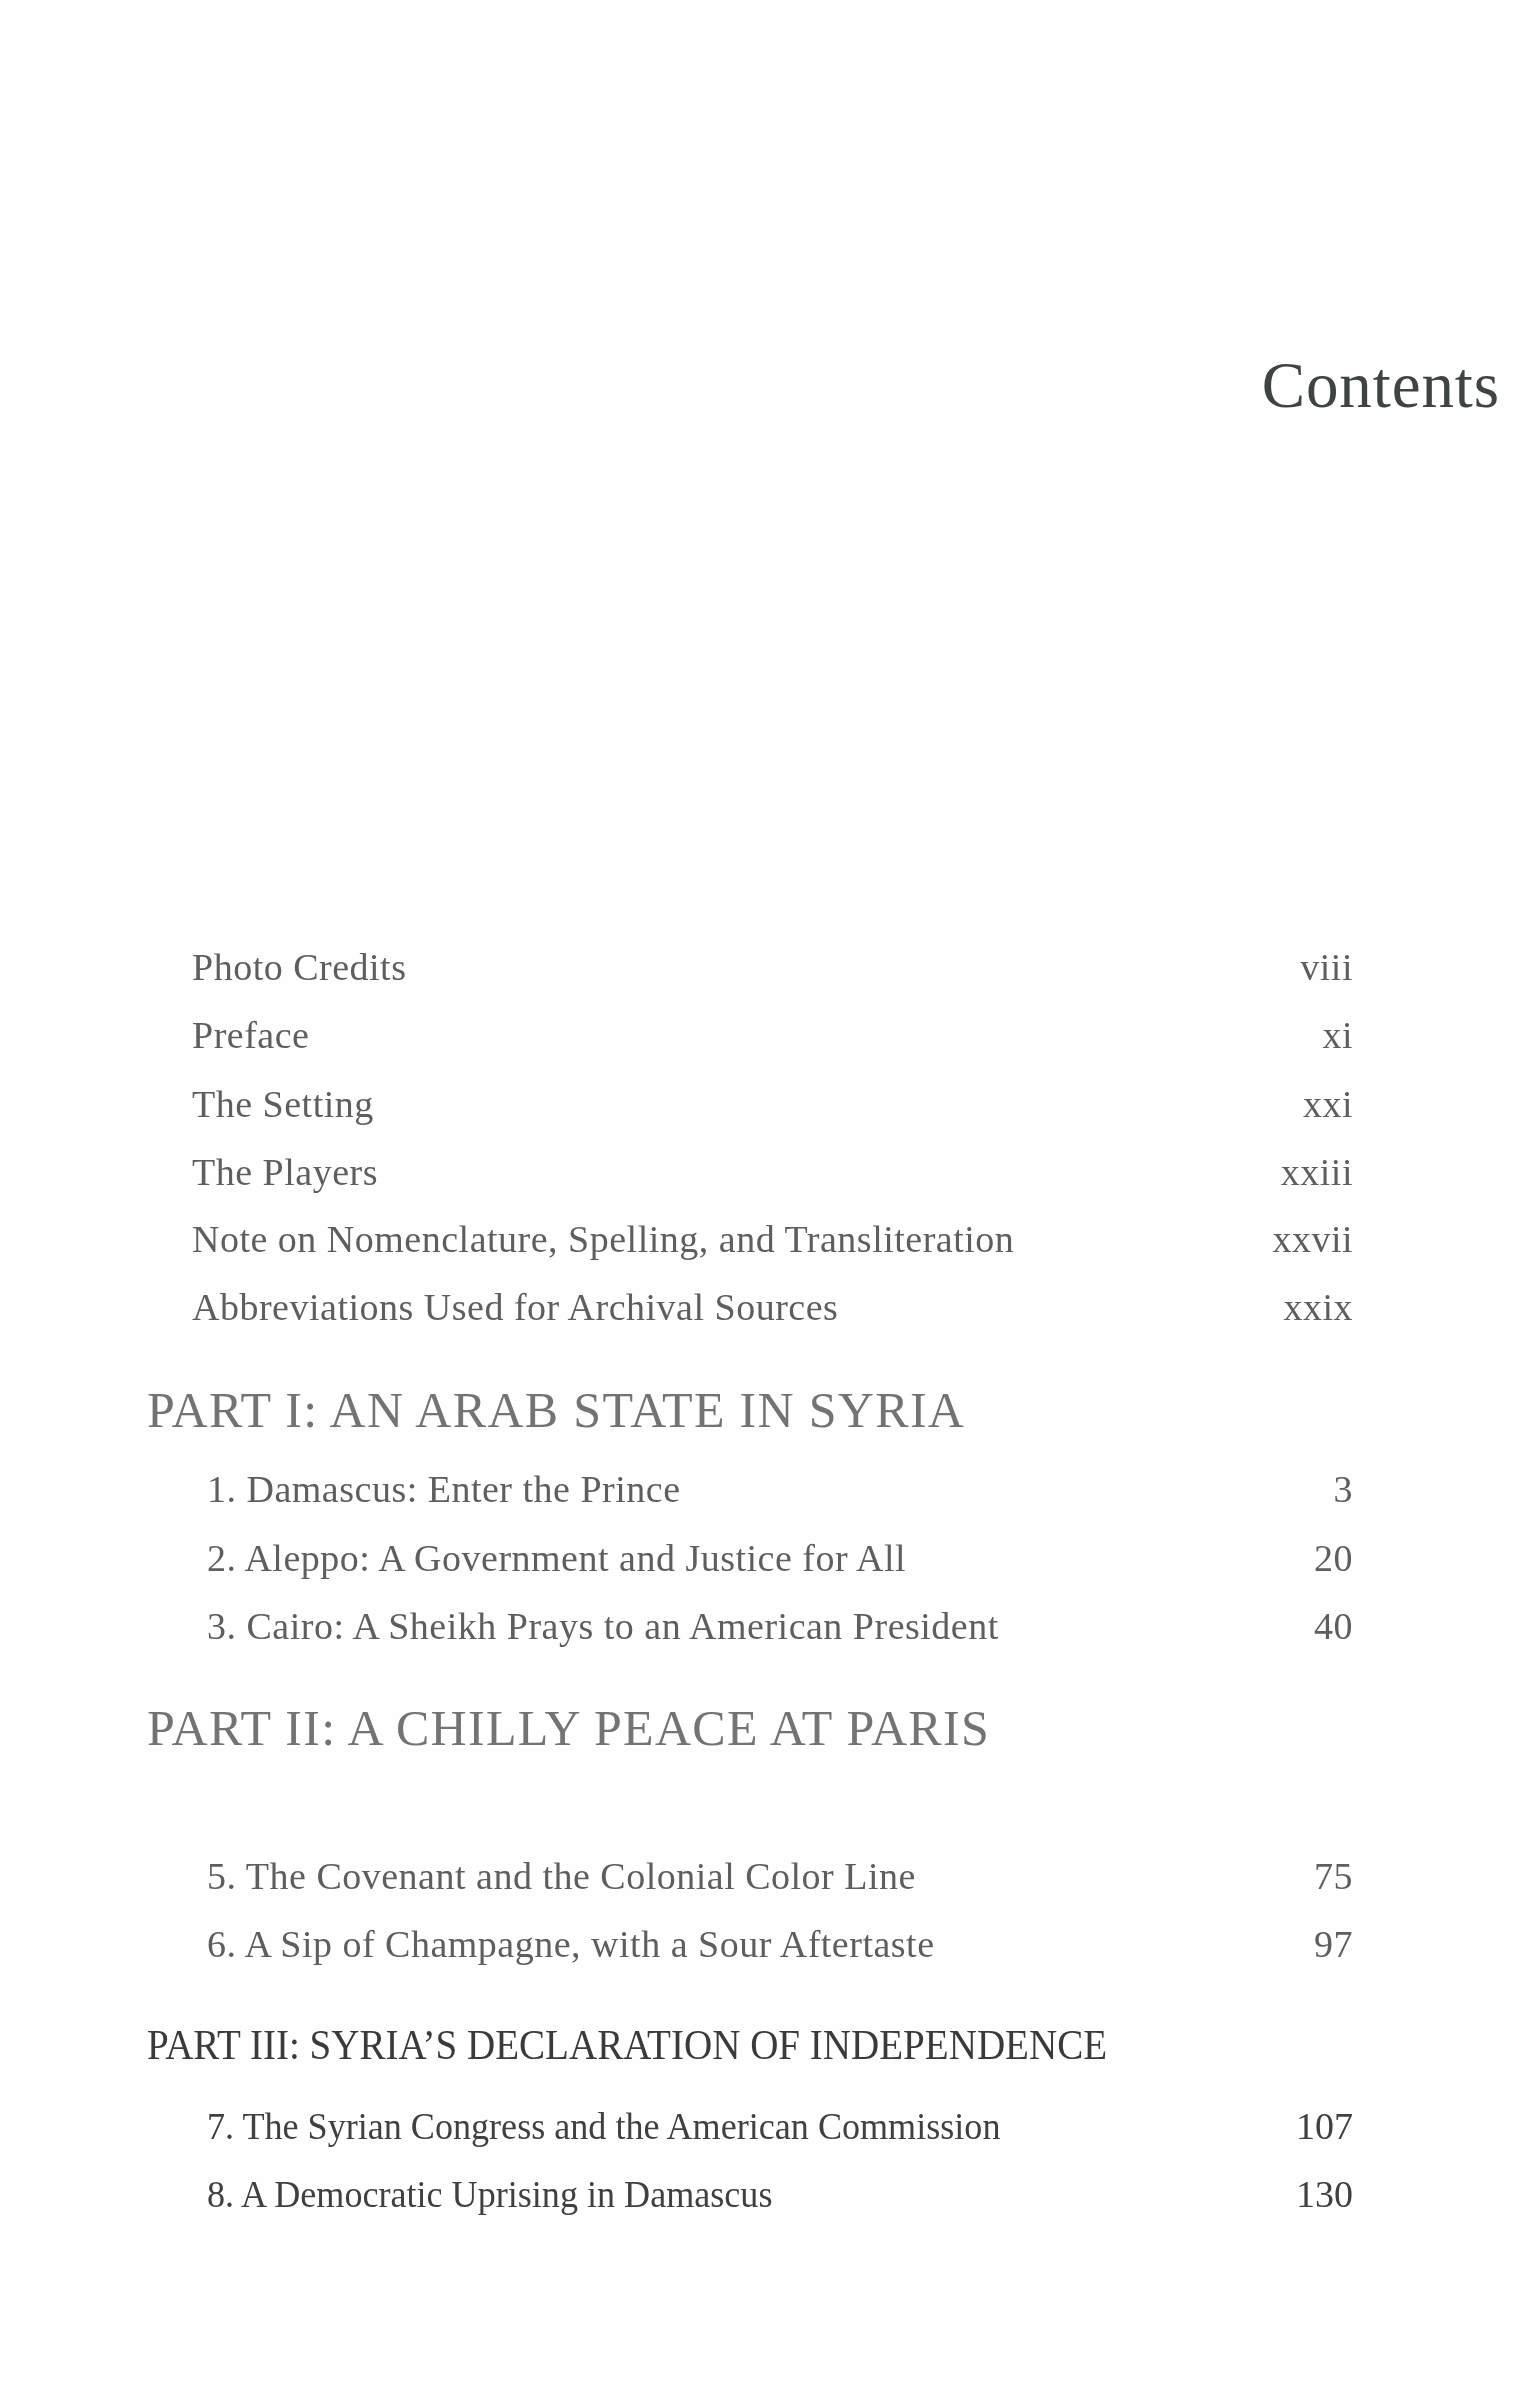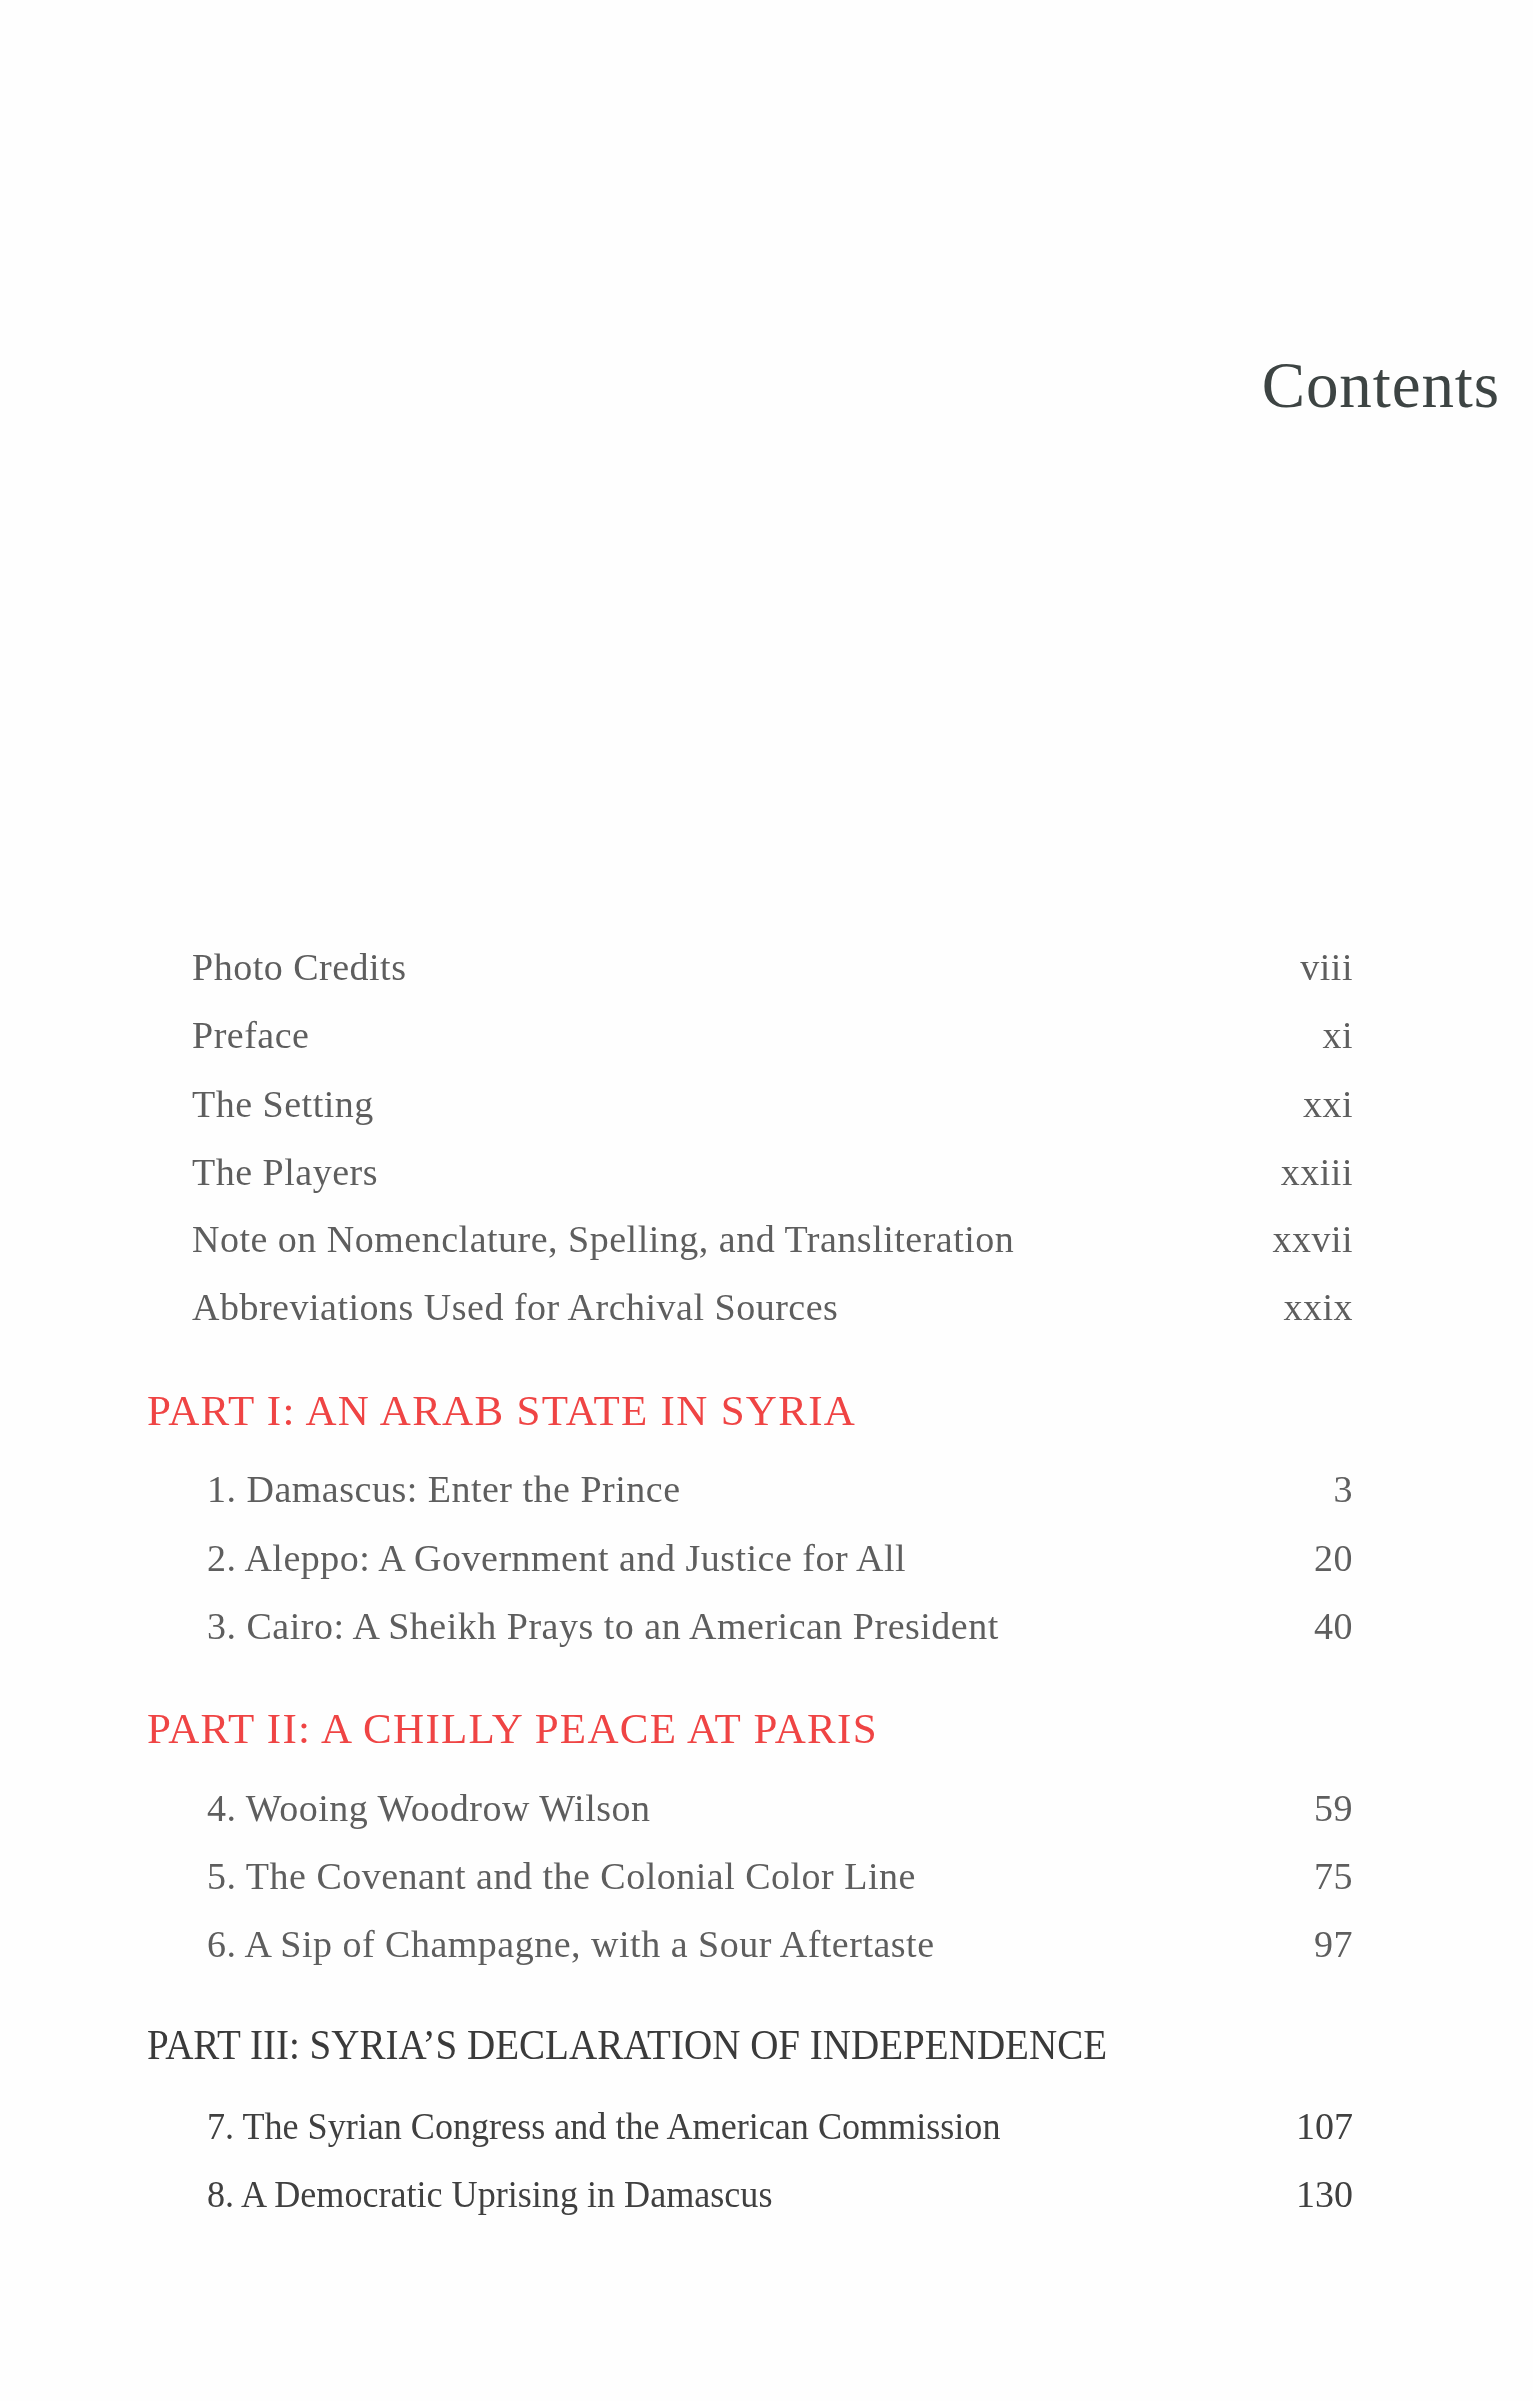--- a/index.html
+++ b/index.html
@@ -17,21 +17,21 @@
     font-family: "Liberation Serif", "DejaVu Serif", serif;
     font-size: 38px; line-height: 53px; color: #5e5e5e;
     white-space: nowrap;
   }
   .line .lbl { position: absolute; left: 0; top: 0; }
   .line .pg { position: absolute; right: 0; top: 0; }
   .fm { left: 192px; width: 1161px; letter-spacing: 0.5px; }
   .part {
     position: absolute; left: 147px; height: 53px;
     font-family: "Liberation Serif", "DejaVu Serif", serif;
-    font-size: 43px; line-height: 53px; color: #ef4444;
+    font-size: 50px; line-height: 53px; color: #737373;
     letter-spacing: 1.3px; white-space: nowrap;
   }
   .part.dark {
     color: #3a3a3a; font-size: 42px; letter-spacing: 0px;
     transform: scaleX(0.93); transform-origin: left center;
   }
   .ch { left: 207px; width: 1146px; letter-spacing: 0.5px; }
   .ch.dark { color: #404040; letter-spacing: 0px; }
   .ch.dark .lbl { transform: scaleX(0.95); transform-origin: left center; }
   .pg { font-variant-numeric: oldstyle-nums; }
@@ -76,24 +76,20 @@
   <div class="line ch" style="top:1532px">
     <span class="lbl">2. Aleppo: A Government and Justice for All</span>
     <span class="pg">20</span>
   </div>
   <div class="line ch" style="top:1600px">
     <span class="lbl">3. Cairo: A Sheikh Prays to an American President</span>
     <span class="pg">40</span>
   </div>
 
   <div class="part" style="top:1702px">PART II: A CHILLY PEACE AT PARIS</div>
-  <div class="line ch" style="top:1782px">
-    <span class="lbl">4. Wooing Woodrow Wilson</span>
-    <span class="pg">59</span>
-  </div>
   <div class="line ch" style="top:1850px">
     <span class="lbl">5. The Covenant and the Colonial Color Line</span>
     <span class="pg">75</span>
   </div>
   <div class="line ch" style="top:1918px">
     <span class="lbl">6. A Sip of Champagne, with a Sour Aftertaste</span>
     <span class="pg">97</span>
   </div>
 
   <div class="part dark" style="top:2019px">PART III: SYRIA’S DECLARATION OF INDEPENDENCE</div>

